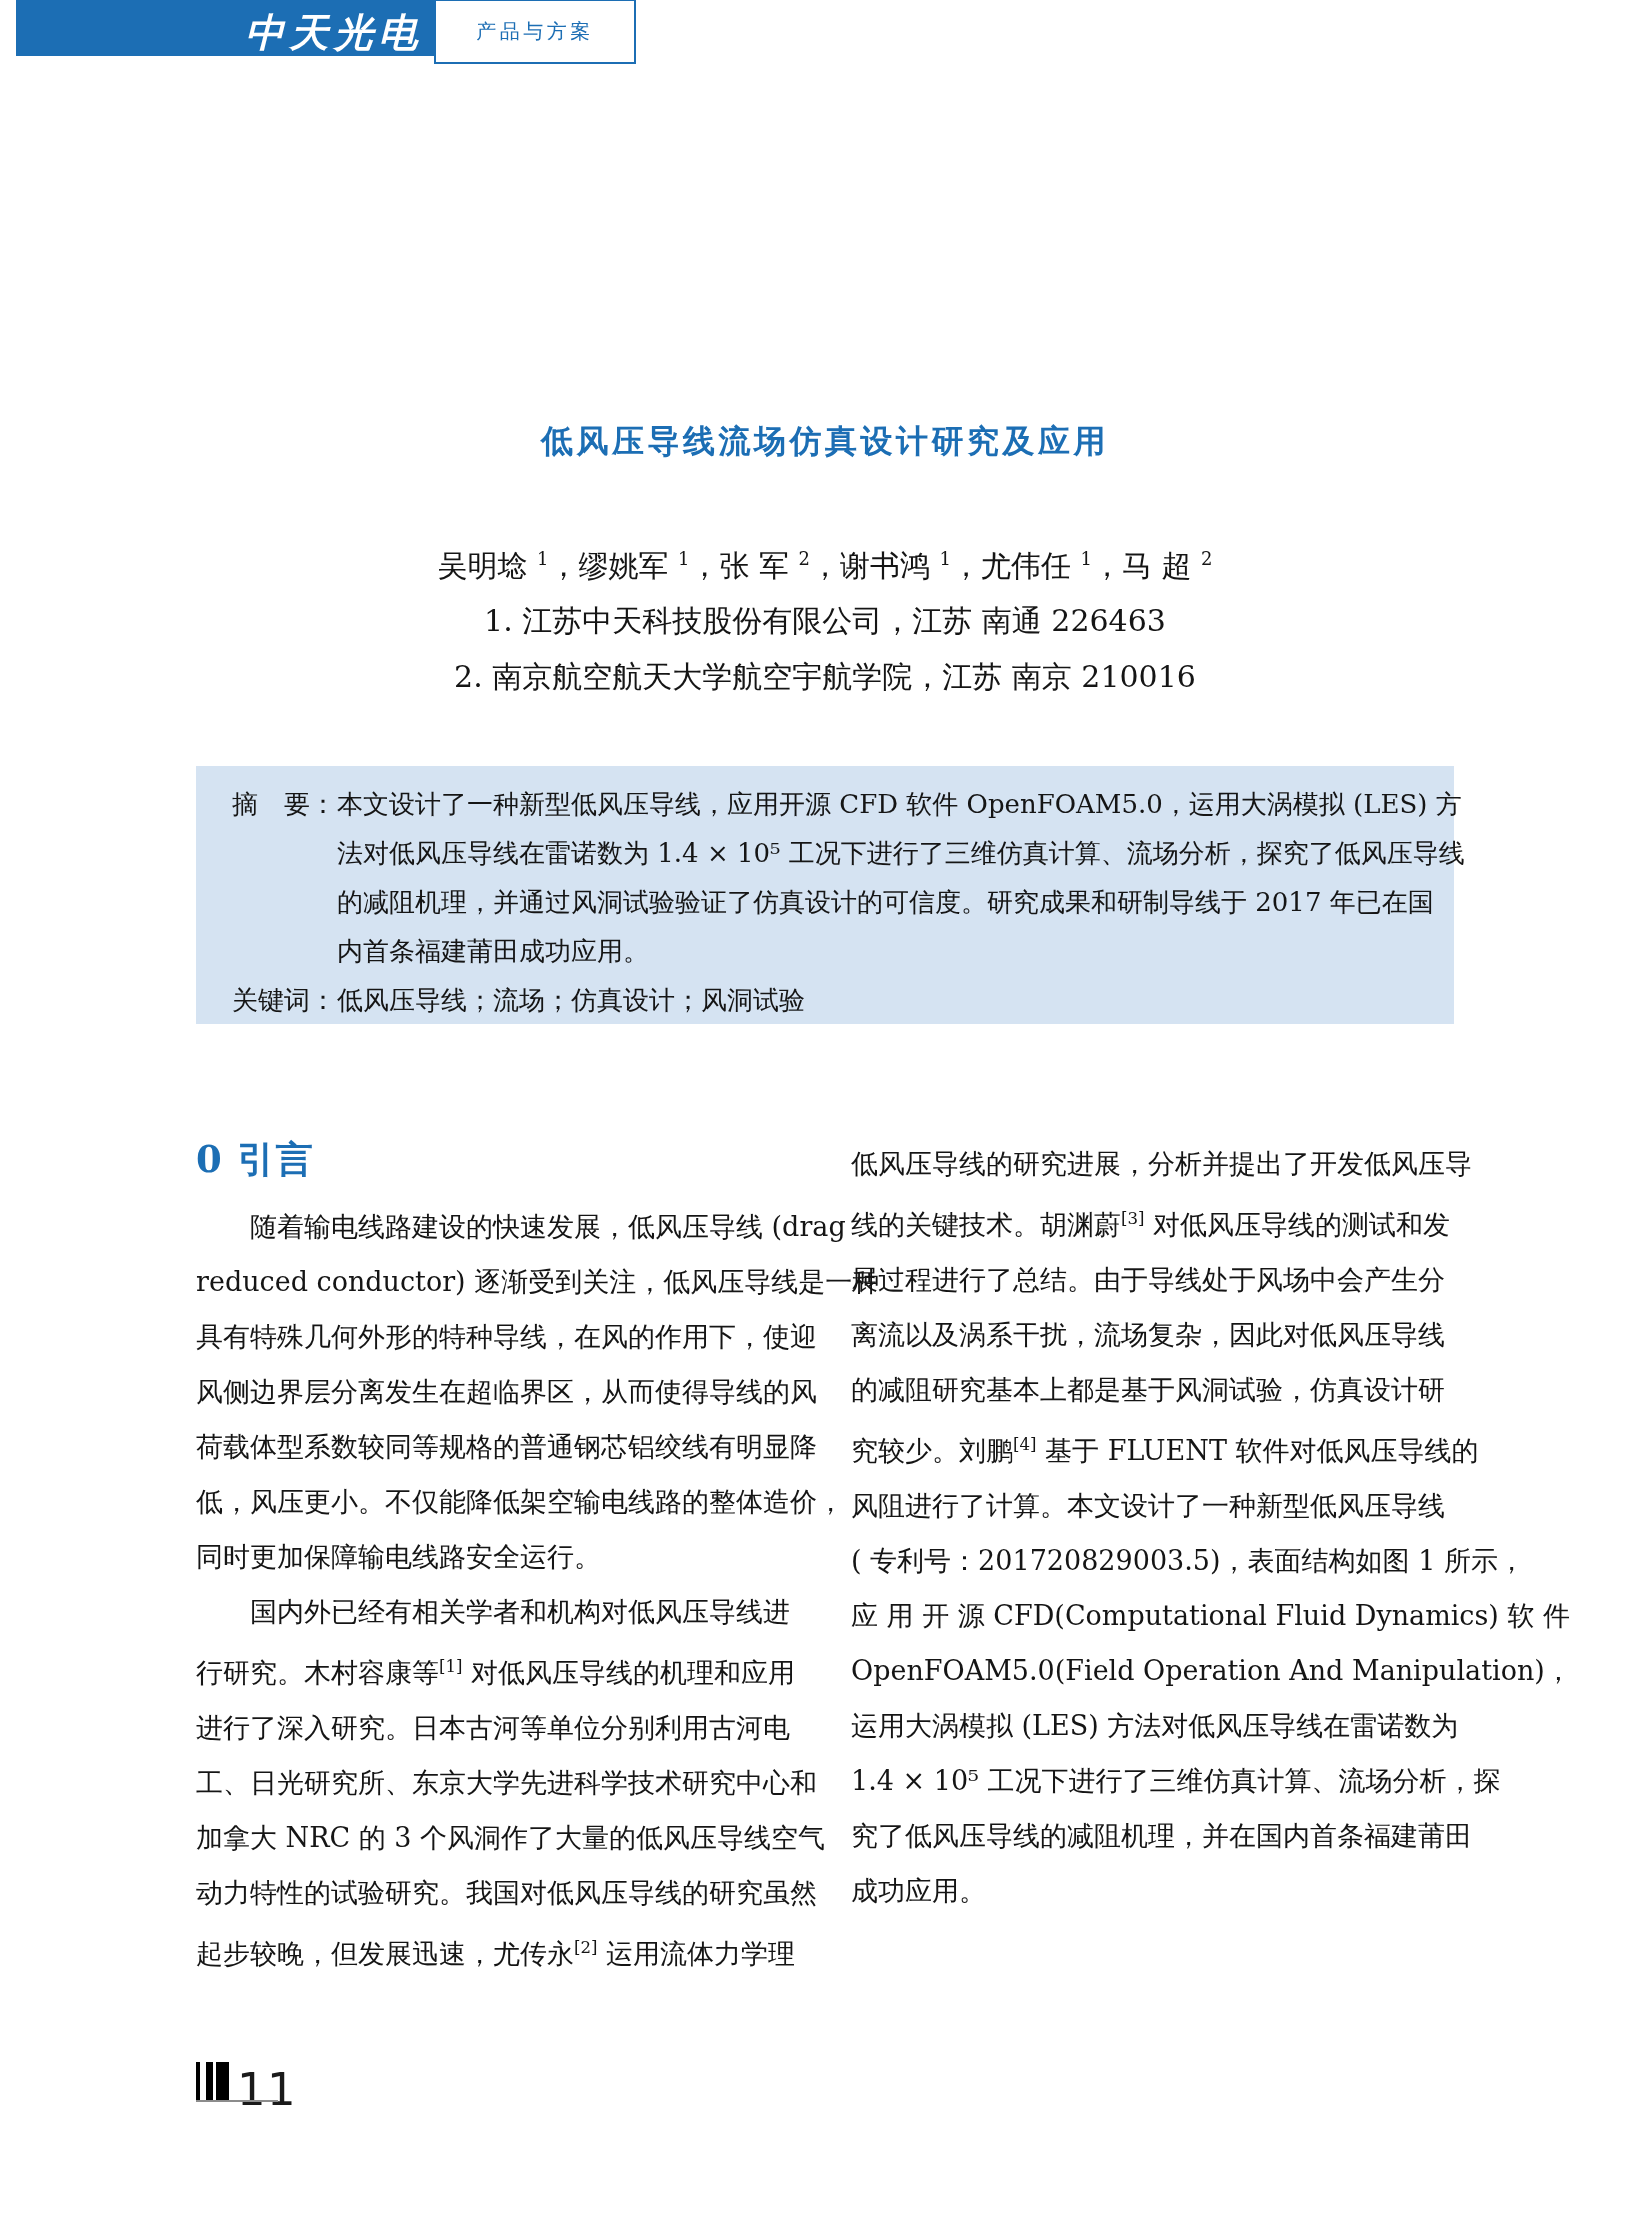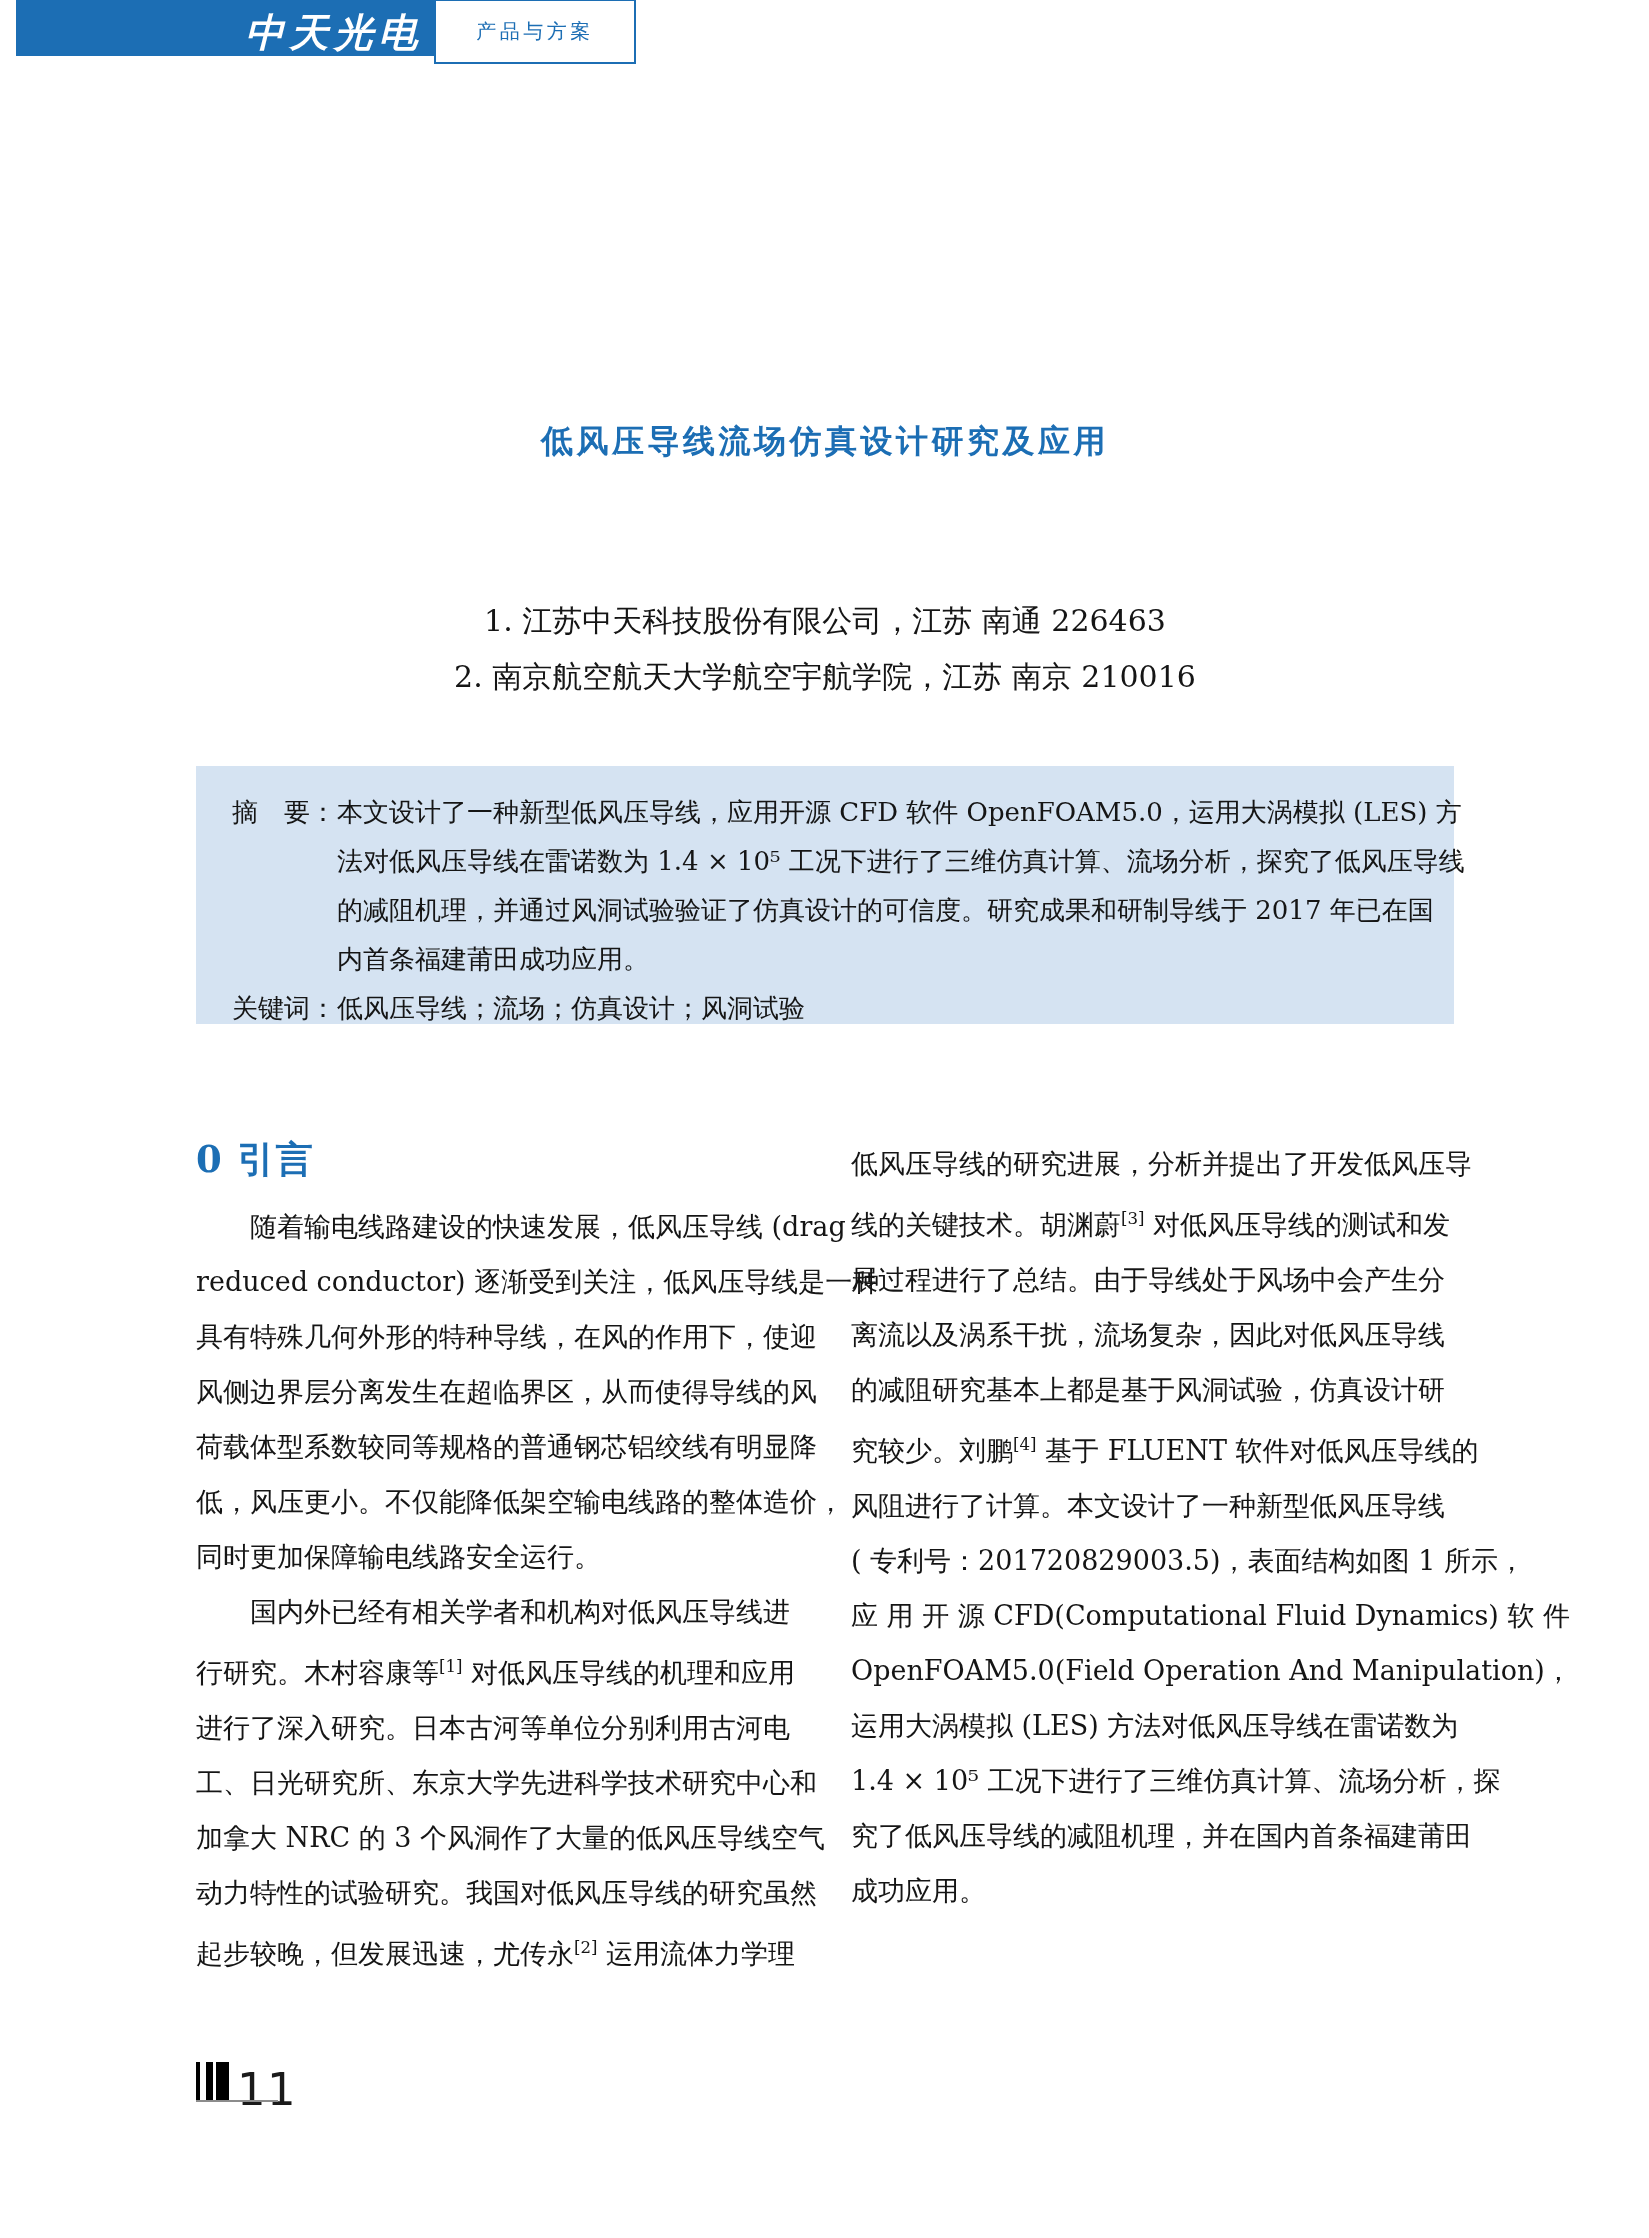--- a/index.html
+++ b/index.html
@@ -85,21 +85,21 @@
   .affiliation.aff1{top:601px;}
   .affiliation.aff2{top:657px;}
 
   
   .abstract-box{
     position:absolute;
     left:196px; top:766px;
     width:1258px; height:258px;
     box-sizing:border-box;
     background:var(--abstract-bg);
-    padding:22px 31px 0 36px;
+    padding:14px 31px 0 36px;
     font-size:26px;
     line-height:49px;
   }
   .abs-row{display:flex;}
   .abs-label{
     flex:0 0 105px;
     white-space:pre;
   }
   .abs-text{white-space:nowrap;}
   .abs-cont{margin-left:105px;white-space:nowrap;}
@@ -156,20 +156,21 @@
 <body>
 
 <div class="page">
 
   <div class="header-bar">
     <div class="logo">中天光电</div>
     <div class="product-tab">产品与方案</div>
   </div>
 
   <div class="article-title">低风压导线流场仿真设计研究及应用</div>
+  <div class="authors-line"><span>吴明埝 </span><sup>1</sup>，<span>缪姚军 </span><sup>1</sup>，<span>张 军 </span><sup>2</sup>，<span>谢书鸿 </span><sup>1</sup>，<span>尤伟任 </span><sup>1</sup>，<span>马 超 </span><sup>2</sup></div>
   <div class="affiliation aff1">1. 江苏中天科技股份有限公司，江苏 南通 226463</div>
   <div class="affiliation aff2">2. 南京航空航天大学航空宇航学院，江苏 南京 210016</div>
 
   <div class="abstract-box">
     <div class="abs-row">
       <span class="abs-label">摘　要：</span>
       <span class="abs-text">本文设计了一种新型低风压导线，应用开源 CFD 软件 OpenFOAM5.0，运用大涡模拟 (LES) 方</span>
     </div>
     <div class="abs-cont">法对低风压导线在雷诺数为 1.4 × 10⁵ 工况下进行了三维仿真计算、流场分析，探究了低风压导线</div>
     <div class="abs-cont">的减阻机理，并通过风洞试验验证了仿真设计的可信度。研究成果和研制导线于 2017 年已在国</div>

